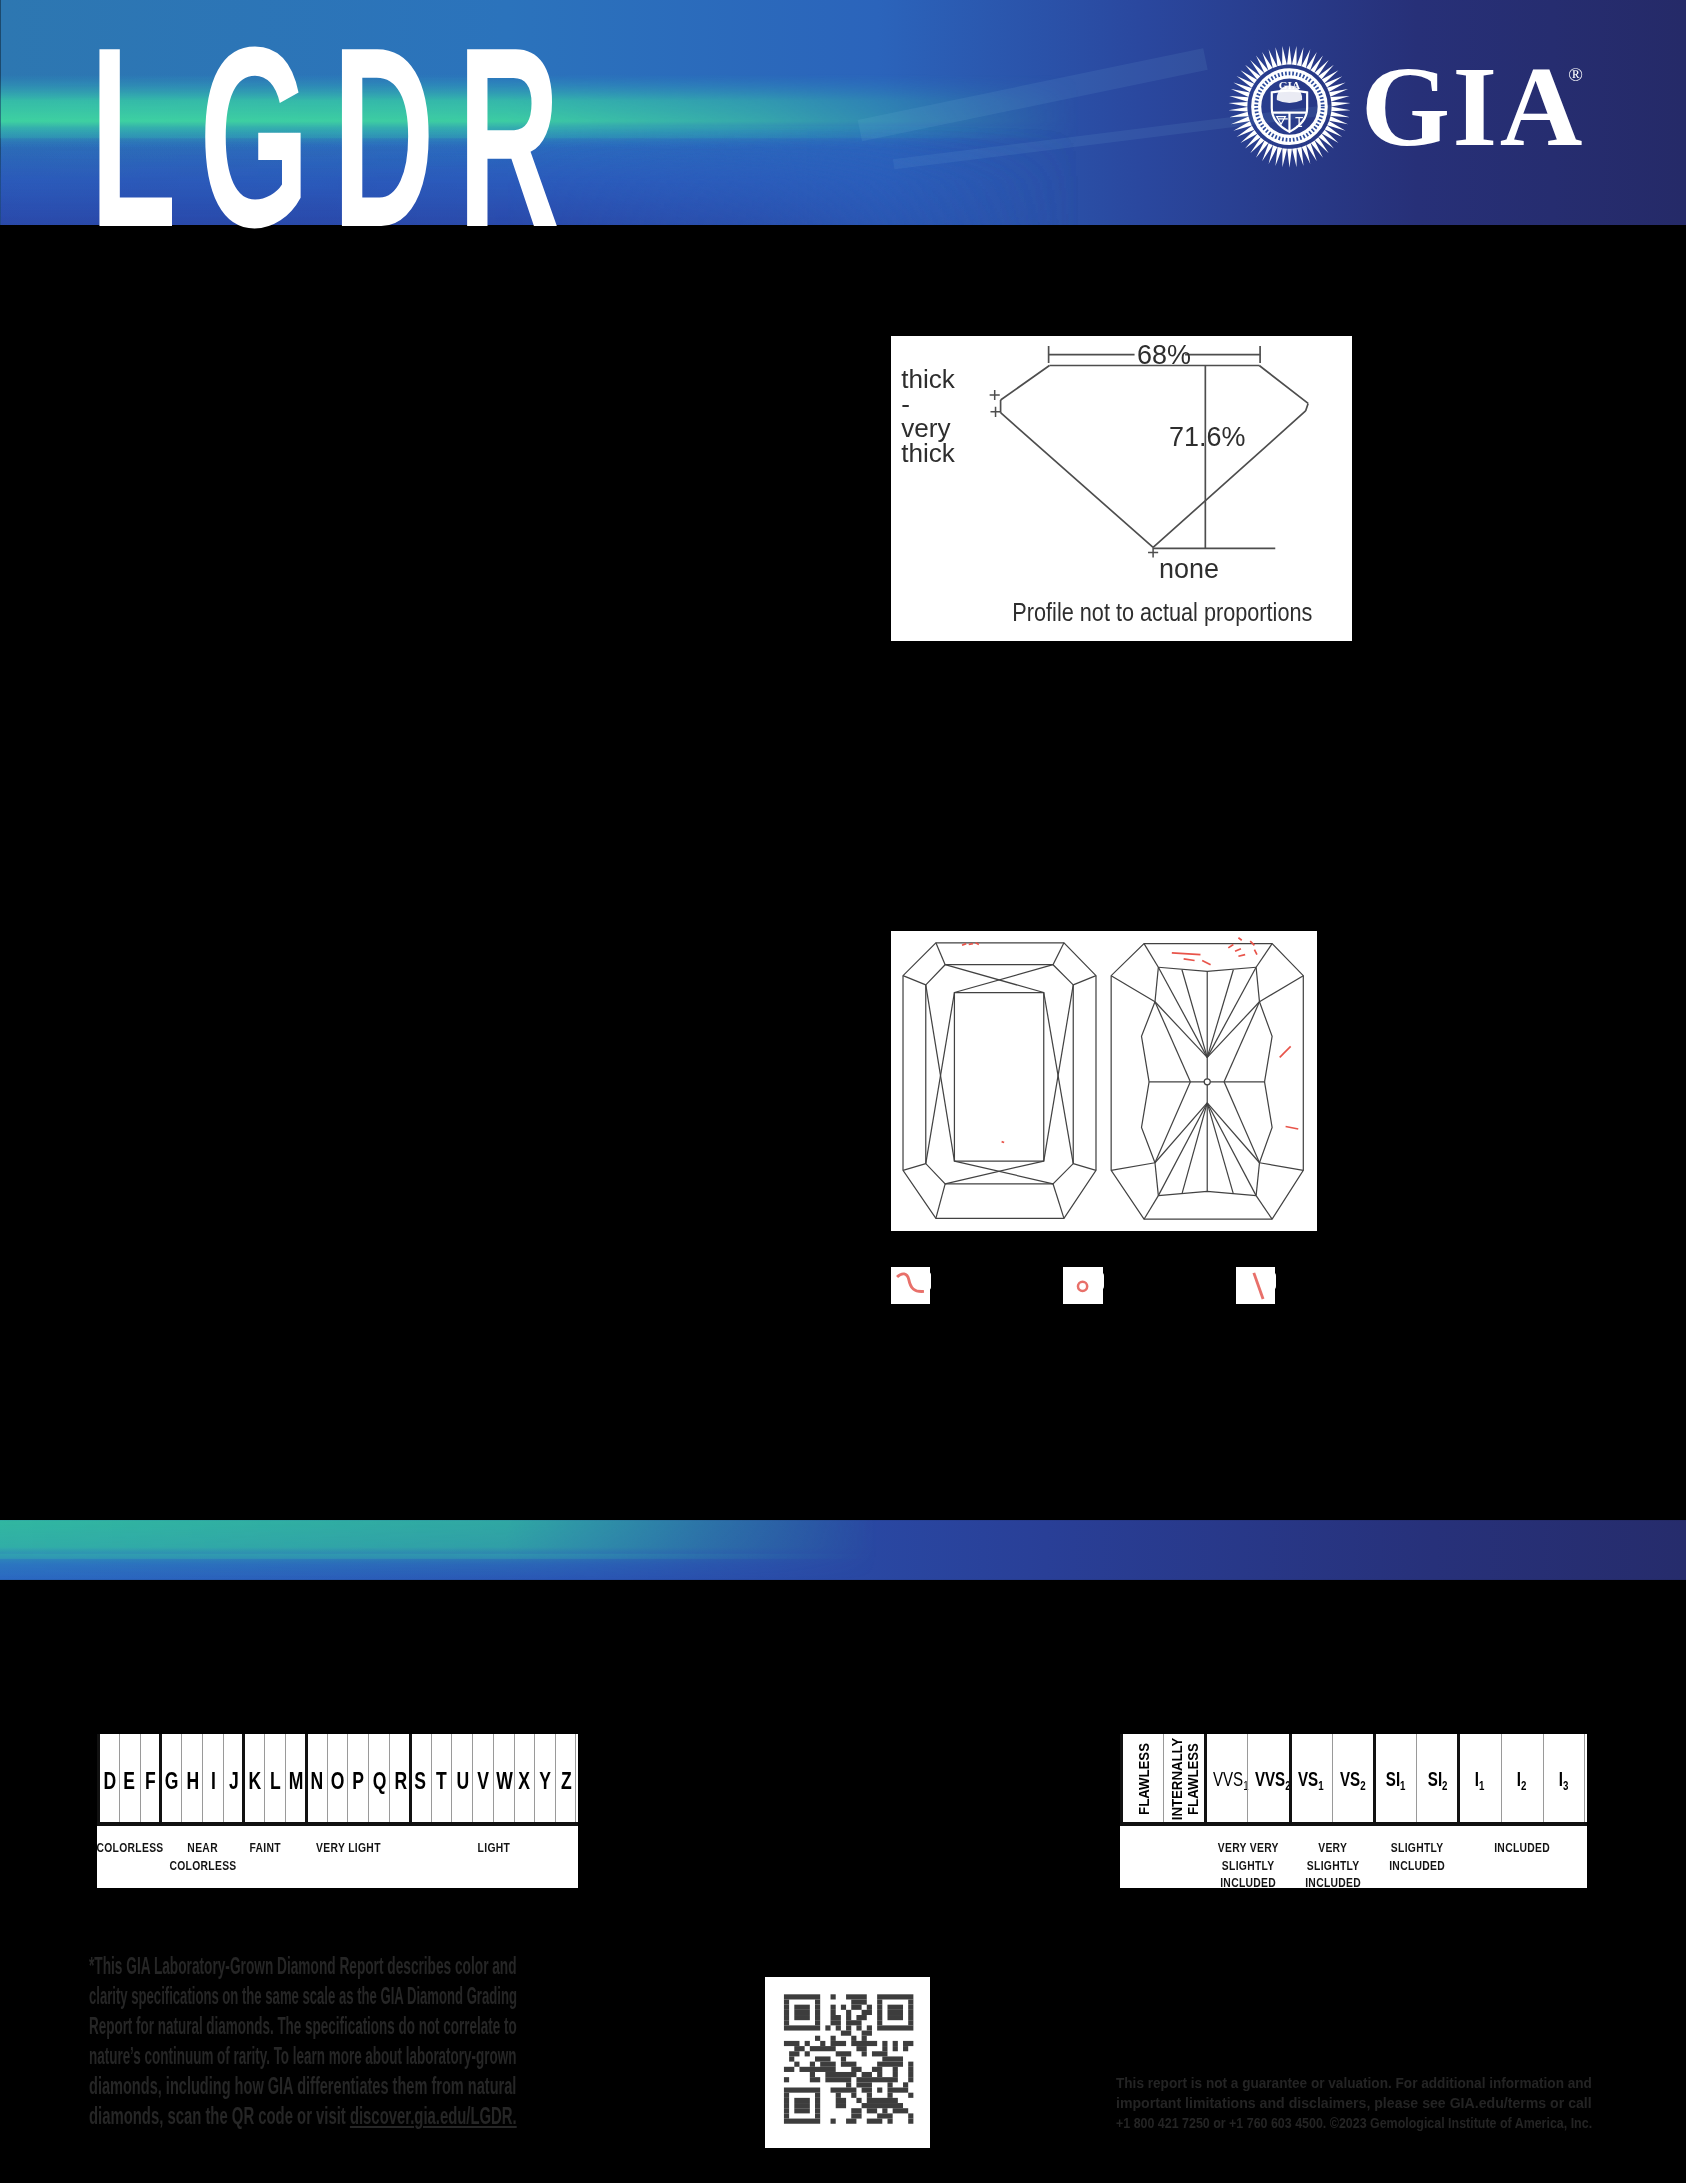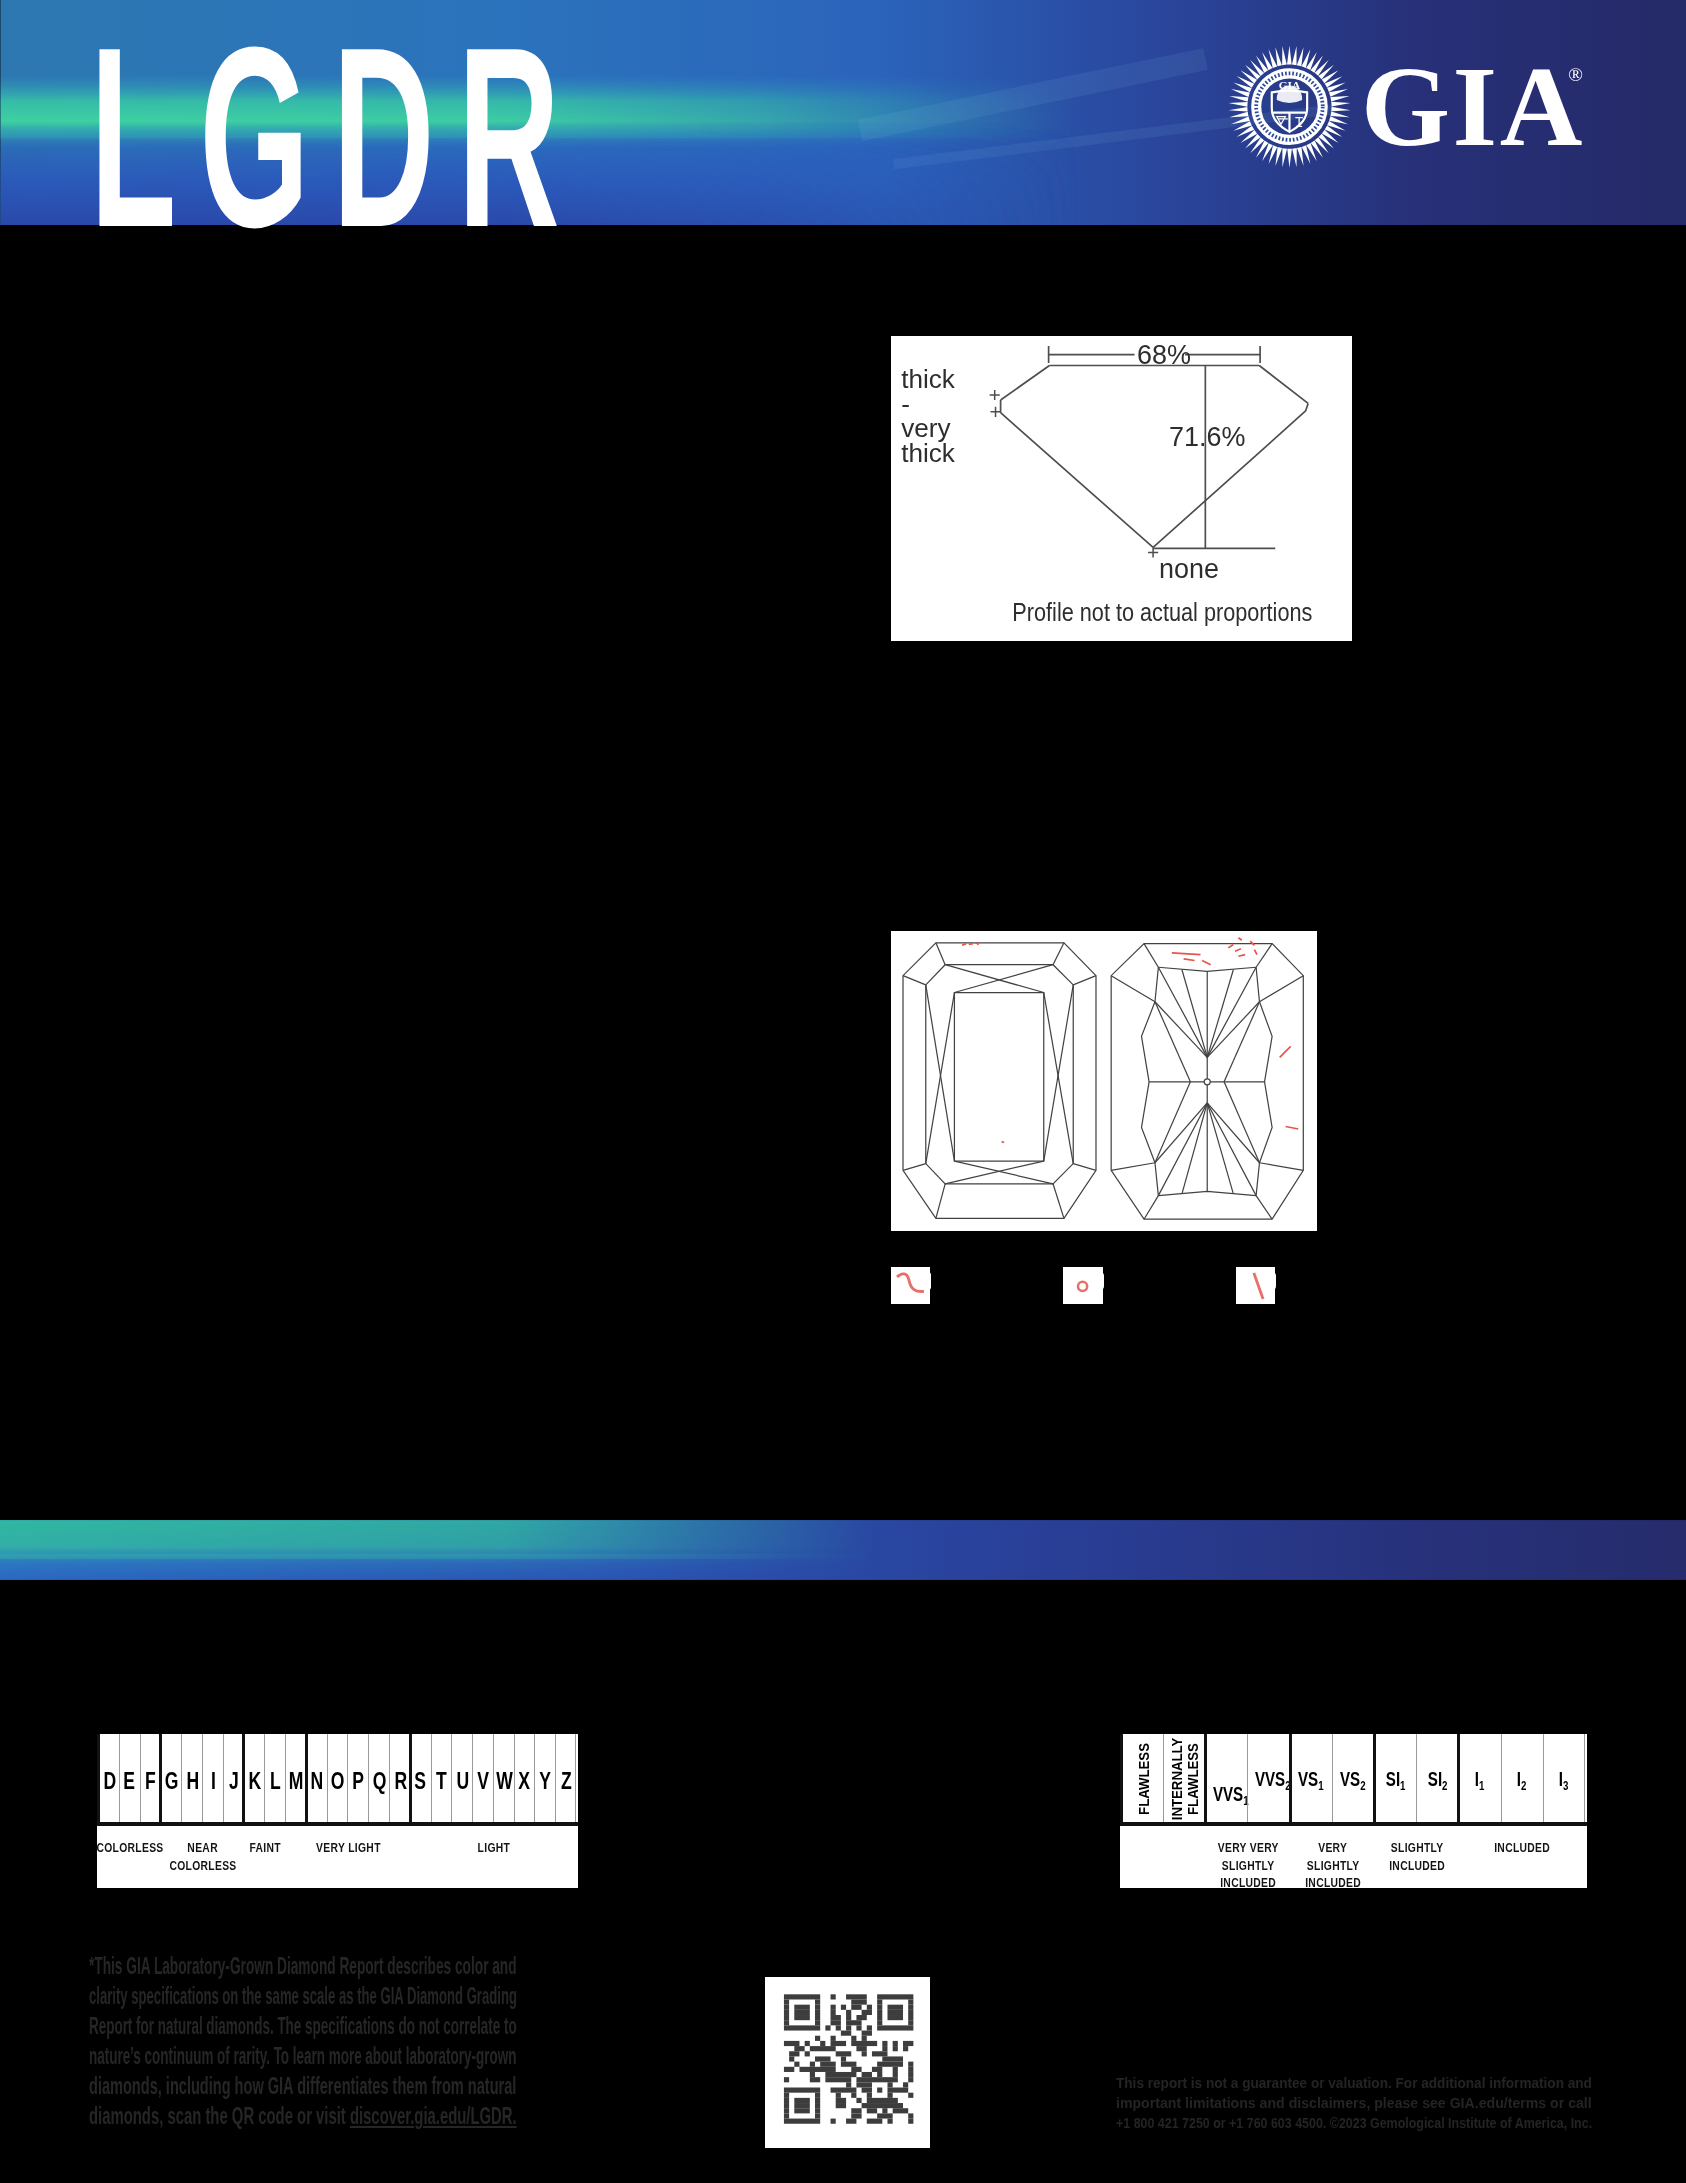--- a/index.html
+++ b/index.html
@@ -342,21 +342,21 @@
     <div class="abs" style="left:272px;top:1841px;width:152px;text-align:center;font-size:12.6px;font-weight:bold;color:#141414;"><span class="cond" style="display:inline-block;transform:scaleX(0.82);transform-origin:50% 50%;letter-spacing:0.4px;">VERY LIGHT</span></div>
     <div class="abs" style="left:418px;top:1841px;width:152px;text-align:center;font-size:12.6px;font-weight:bold;color:#141414;"><span class="cond" style="display:inline-block;transform:scaleX(0.82);transform-origin:50% 50%;letter-spacing:0.4px;">LIGHT</span></div>
 
 <div class="wbox" style="left:1120px;top:1734px;width:467px;height:154px;"></div>
 <div class="abs" style="left:1122px;top:1734px;width:42px;height:89px;">
 <div class="abs" style="left:50%;top:50%;transform:translate(-50%,-50%) rotate(-90deg);font-size:15px;font-weight:bold;white-space:nowrap;"><span style="display:inline-block;transform:scaleX(0.88);">FLAWLESS</span></div>
     </div>
 <div class="abs" style="left:1164px;top:1734px;width:42px;height:89px;">
 <div class="abs" style="left:50%;top:50%;transform:translate(-50%,-50%) rotate(-90deg);font-size:15px;font-weight:bold;white-space:nowrap;text-align:center;line-height:16px;"><span style="display:inline-block;transform:scaleX(0.88);">INTERNALLY<br>FLAWLESS</span></div>
     </div>
-<div class="abs" style="left:1206px;top:1767px;width:42px;text-align:center;font-size:21px;font-weight:bold;margin-top:15px;"><span class="cond" style="display:inline-block;transform:scaleX(0.72);transform-origin:50% 50%;">VVS<span style="font-size:13.5px;vertical-align:-4.2px;">1</span></span></div>
+<div class="abs" style="left:1206px;top:1767px;width:42px;text-align:center;font-size:21px;font-weight:normal;"><span class="cond" style="display:inline-block;transform:scaleX(0.72);transform-origin:50% 50%;">VVS<span style="font-size:13.5px;vertical-align:-4.2px;">1</span></span></div>
     <div class="abs" style="left:1248px;top:1767px;width:42px;text-align:center;font-size:21px;font-weight:bold;"><span class="cond" style="display:inline-block;transform:scaleX(0.72);transform-origin:50% 50%;">VVS<span style="font-size:13.5px;vertical-align:-4.2px;">2</span></span></div>
     <div class="abs" style="left:1290px;top:1767px;width:42px;text-align:center;font-size:21px;font-weight:bold;"><span class="cond" style="display:inline-block;transform:scaleX(0.72);transform-origin:50% 50%;">VS<span style="font-size:13.5px;vertical-align:-4.2px;">1</span></span></div>
     <div class="abs" style="left:1332px;top:1767px;width:42px;text-align:center;font-size:21px;font-weight:bold;"><span class="cond" style="display:inline-block;transform:scaleX(0.72);transform-origin:50% 50%;">VS<span style="font-size:13.5px;vertical-align:-4.2px;">2</span></span></div>
     <div class="abs" style="left:1375px;top:1767px;width:42px;text-align:center;font-size:21px;font-weight:bold;"><span class="cond" style="display:inline-block;transform:scaleX(0.72);transform-origin:50% 50%;">SI<span style="font-size:13.5px;vertical-align:-4.2px;">1</span></span></div>
     <div class="abs" style="left:1417px;top:1767px;width:42px;text-align:center;font-size:21px;font-weight:bold;"><span class="cond" style="display:inline-block;transform:scaleX(0.72);transform-origin:50% 50%;">SI<span style="font-size:13.5px;vertical-align:-4.2px;">2</span></span></div>
     <div class="abs" style="left:1459px;top:1767px;width:42px;text-align:center;font-size:21px;font-weight:bold;"><span class="cond" style="display:inline-block;transform:scaleX(0.72);transform-origin:50% 50%;">I<span style="font-size:13.5px;vertical-align:-4.2px;">1</span></span></div>
     <div class="abs" style="left:1501px;top:1767px;width:42px;text-align:center;font-size:21px;font-weight:bold;"><span class="cond" style="display:inline-block;transform:scaleX(0.72);transform-origin:50% 50%;">I<span style="font-size:13.5px;vertical-align:-4.2px;">2</span></span></div>
     <div class="abs" style="left:1543px;top:1767px;width:42px;text-align:center;font-size:21px;font-weight:bold;"><span class="cond" style="display:inline-block;transform:scaleX(0.72);transform-origin:50% 50%;">I<span style="font-size:13.5px;vertical-align:-4.2px;">3</span></span></div>
     <div class="abs" style="left:1120px;top:1734px;width:3.4px;height:89px;background:#111;"></div>
     <div class="abs" style="left:1163px;top:1734px;width:1.3px;height:89px;background:#9a9a9a;"></div>

